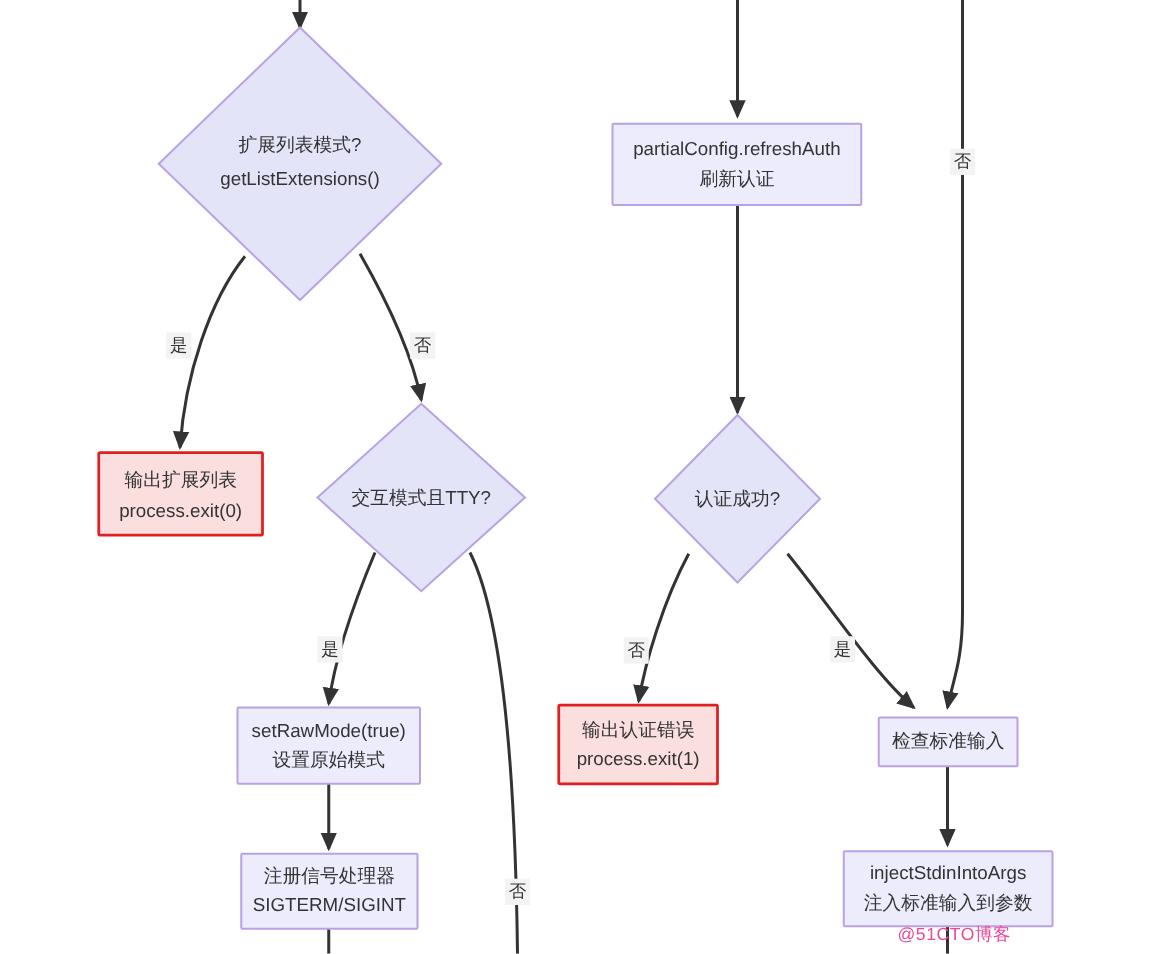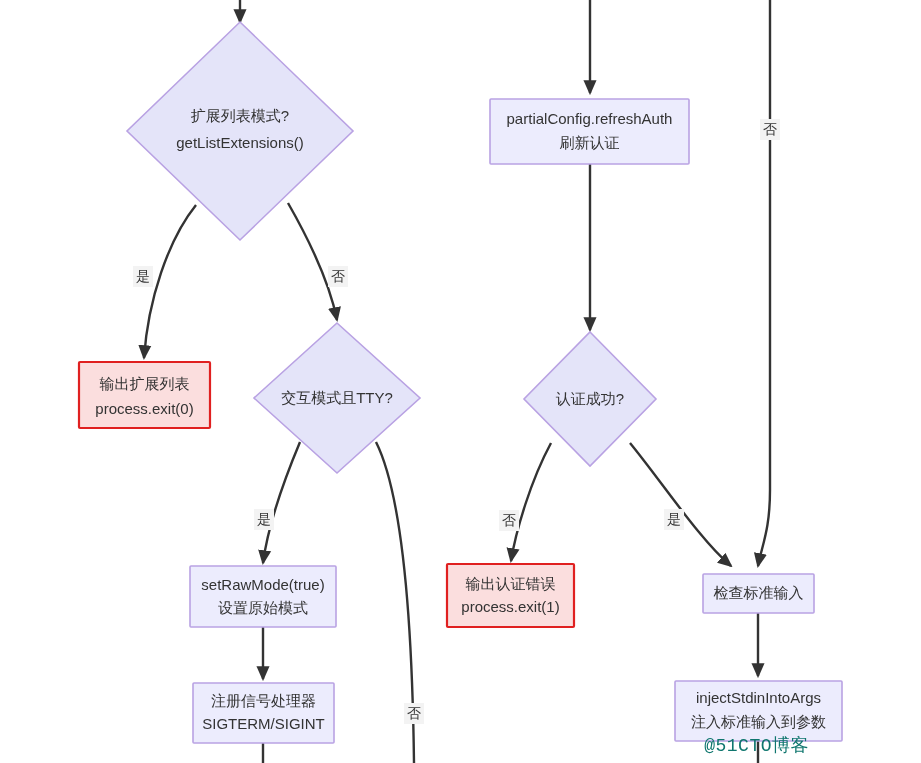--- a/index.html
+++ b/index.html
@@ -62,23 +62,23 @@
     stroke: #e02020;
     stroke-width: 2.2;
   }
   .label-bg {
     fill: #f3f3f3;
   }
   .watermark {
     position: absolute;
     right: 8px;
     bottom: 6px;
-    font-family: Liberation Mono, monospace;
-    font-size: 18px;
-    color: #0f766e;
+    font-family: Liberation Sans, sans-serif;
+    font-size: 14px;
+    color: #ec4899;
     letter-spacing: 0.5px;
     user-select: none;
   }
 </style>
 </head>
 <body>
 
 <div id="flow-root">
   <svg class="flow-canvas" viewBox="0 0 921 763" xmlns="http://www.w3.org/2000/svg">
     <defs>

